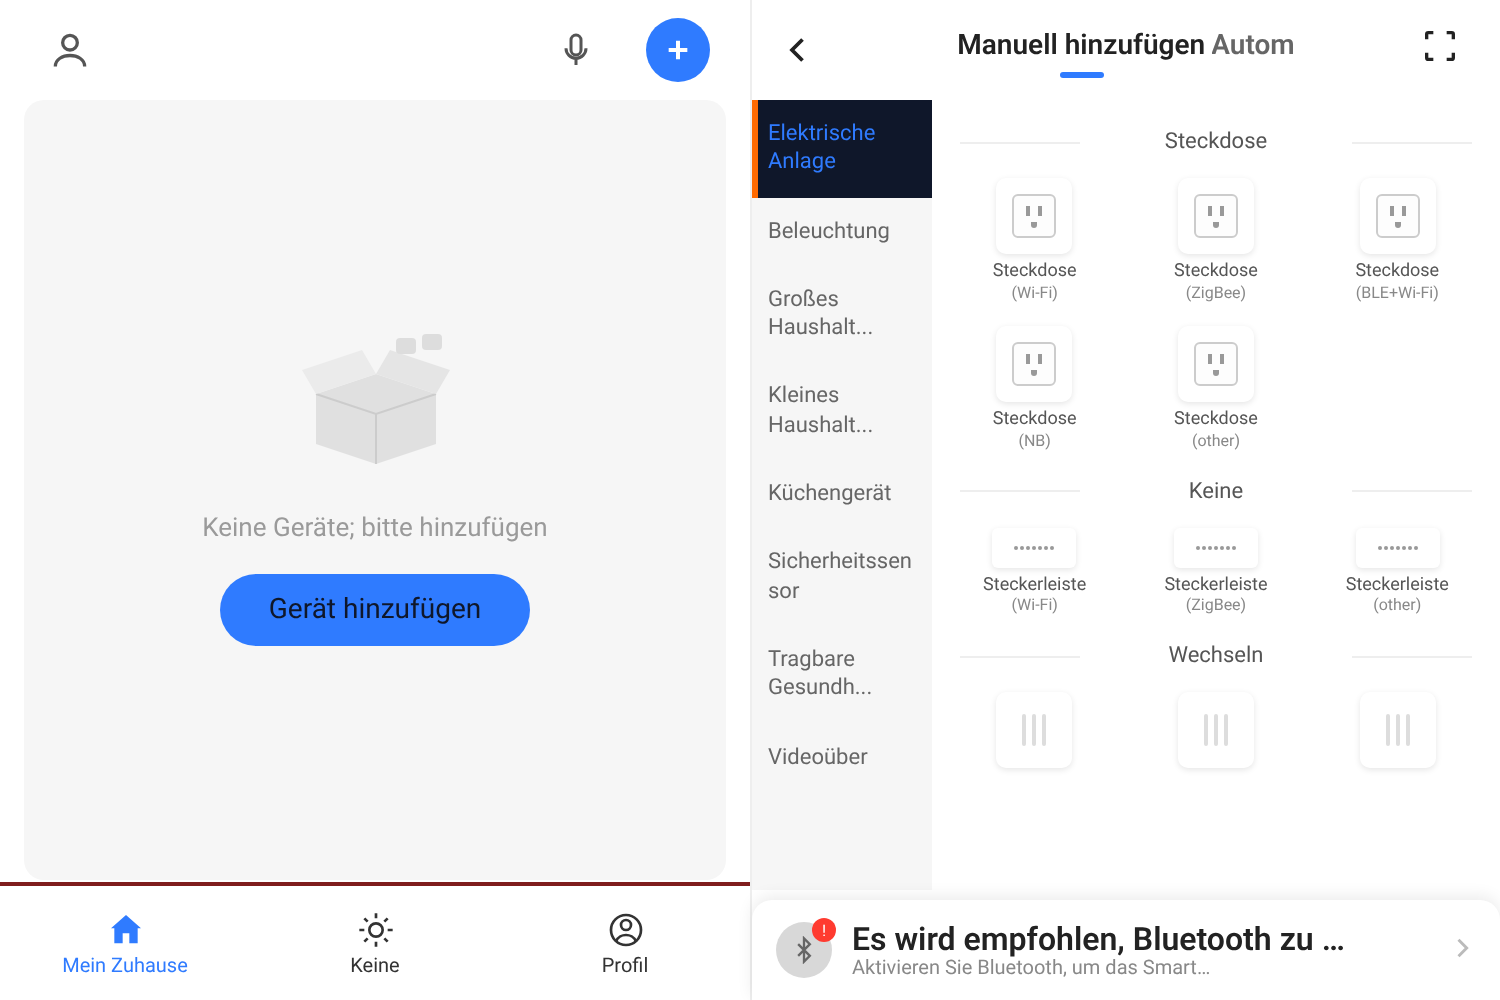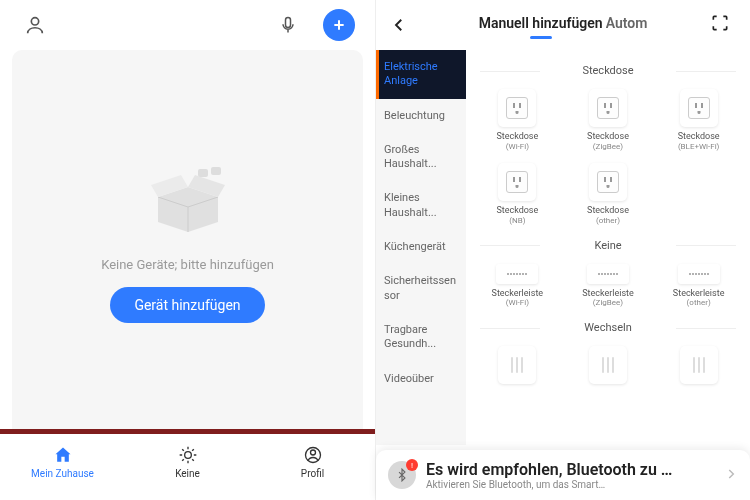--- a/index.html
+++ b/index.html
@@ -10,23 +10,23 @@
 
 
 .l-header { height: 50px; display: flex; align-items: center; padding: 0 20px; justify-content: space-between; }
 .l-header-right { display: flex; align-items: center; gap: 20px; }
 .icon-btn { width: 30px; height: 30px; display: flex; align-items: center; justify-content: center; cursor: pointer; }
 .plus-btn { width: 32px; height: 32px; border-radius: 50%; background: #2f7bff; display: flex; align-items: center; justify-content: center; color: #fff; font-size: 20px; cursor: pointer; }
 
 .l-body { height: 390px; background: #f6f6f6; margin: 0 12px; border-radius: 10px; display: flex; flex-direction: column; align-items: center; justify-content: center; }
 .box-illustration { width: 90px; height: 70px; margin-bottom: 20px; position: relative; }
 .empty-text { color: #9a9a9a; font-size: 13px; margin-bottom: 15px; }
-.add-btn { background: #2f7bff; color: #ffffff; border: none; padding: 10px 24px; border-radius: 22px; font-size: 14px; cursor: pointer; }
-
-.l-tabbar { position: absolute; bottom: 12px; left: 0; right: 0; height: 59px; display: flex; border-top: 5px solid #7f1d1d; background: #fff; }
+.add-btn { background: #2f7bff; color: #0f172a; border: none; padding: 10px 24px; border-radius: 22px; font-size: 14px; cursor: pointer; }
+
+.l-tabbar { position: absolute; bottom: 0; left: 0; right: 0; height: 59px; display: flex; border-top: 2px solid #7f1d1d; background: #fff; }
 .tab { flex: 1; display: flex; flex-direction: column; align-items: center; justify-content: center; gap: 2px; cursor: pointer; }
 .tab-label { font-size: 10px; color: #333; }
 .tab.active .tab-label { color: #2f7bff; }
 .tab-icon { width: 22px; height: 22px; display: flex; align-items: center; justify-content: center; }
 
 
 .r-header { height: 50px; display: flex; align-items: center; padding: 0 14px; position: relative; }
 .r-back { width: 26px; display: flex; align-items: center; cursor: pointer; }
 .r-tabs { flex: 1; display: flex; align-items: center; justify-content: center; gap: 3px; font-size: 14px; font-weight: 600; color: #222; }
 .r-tab { position: relative; padding-bottom: 4px; cursor: pointer; }

